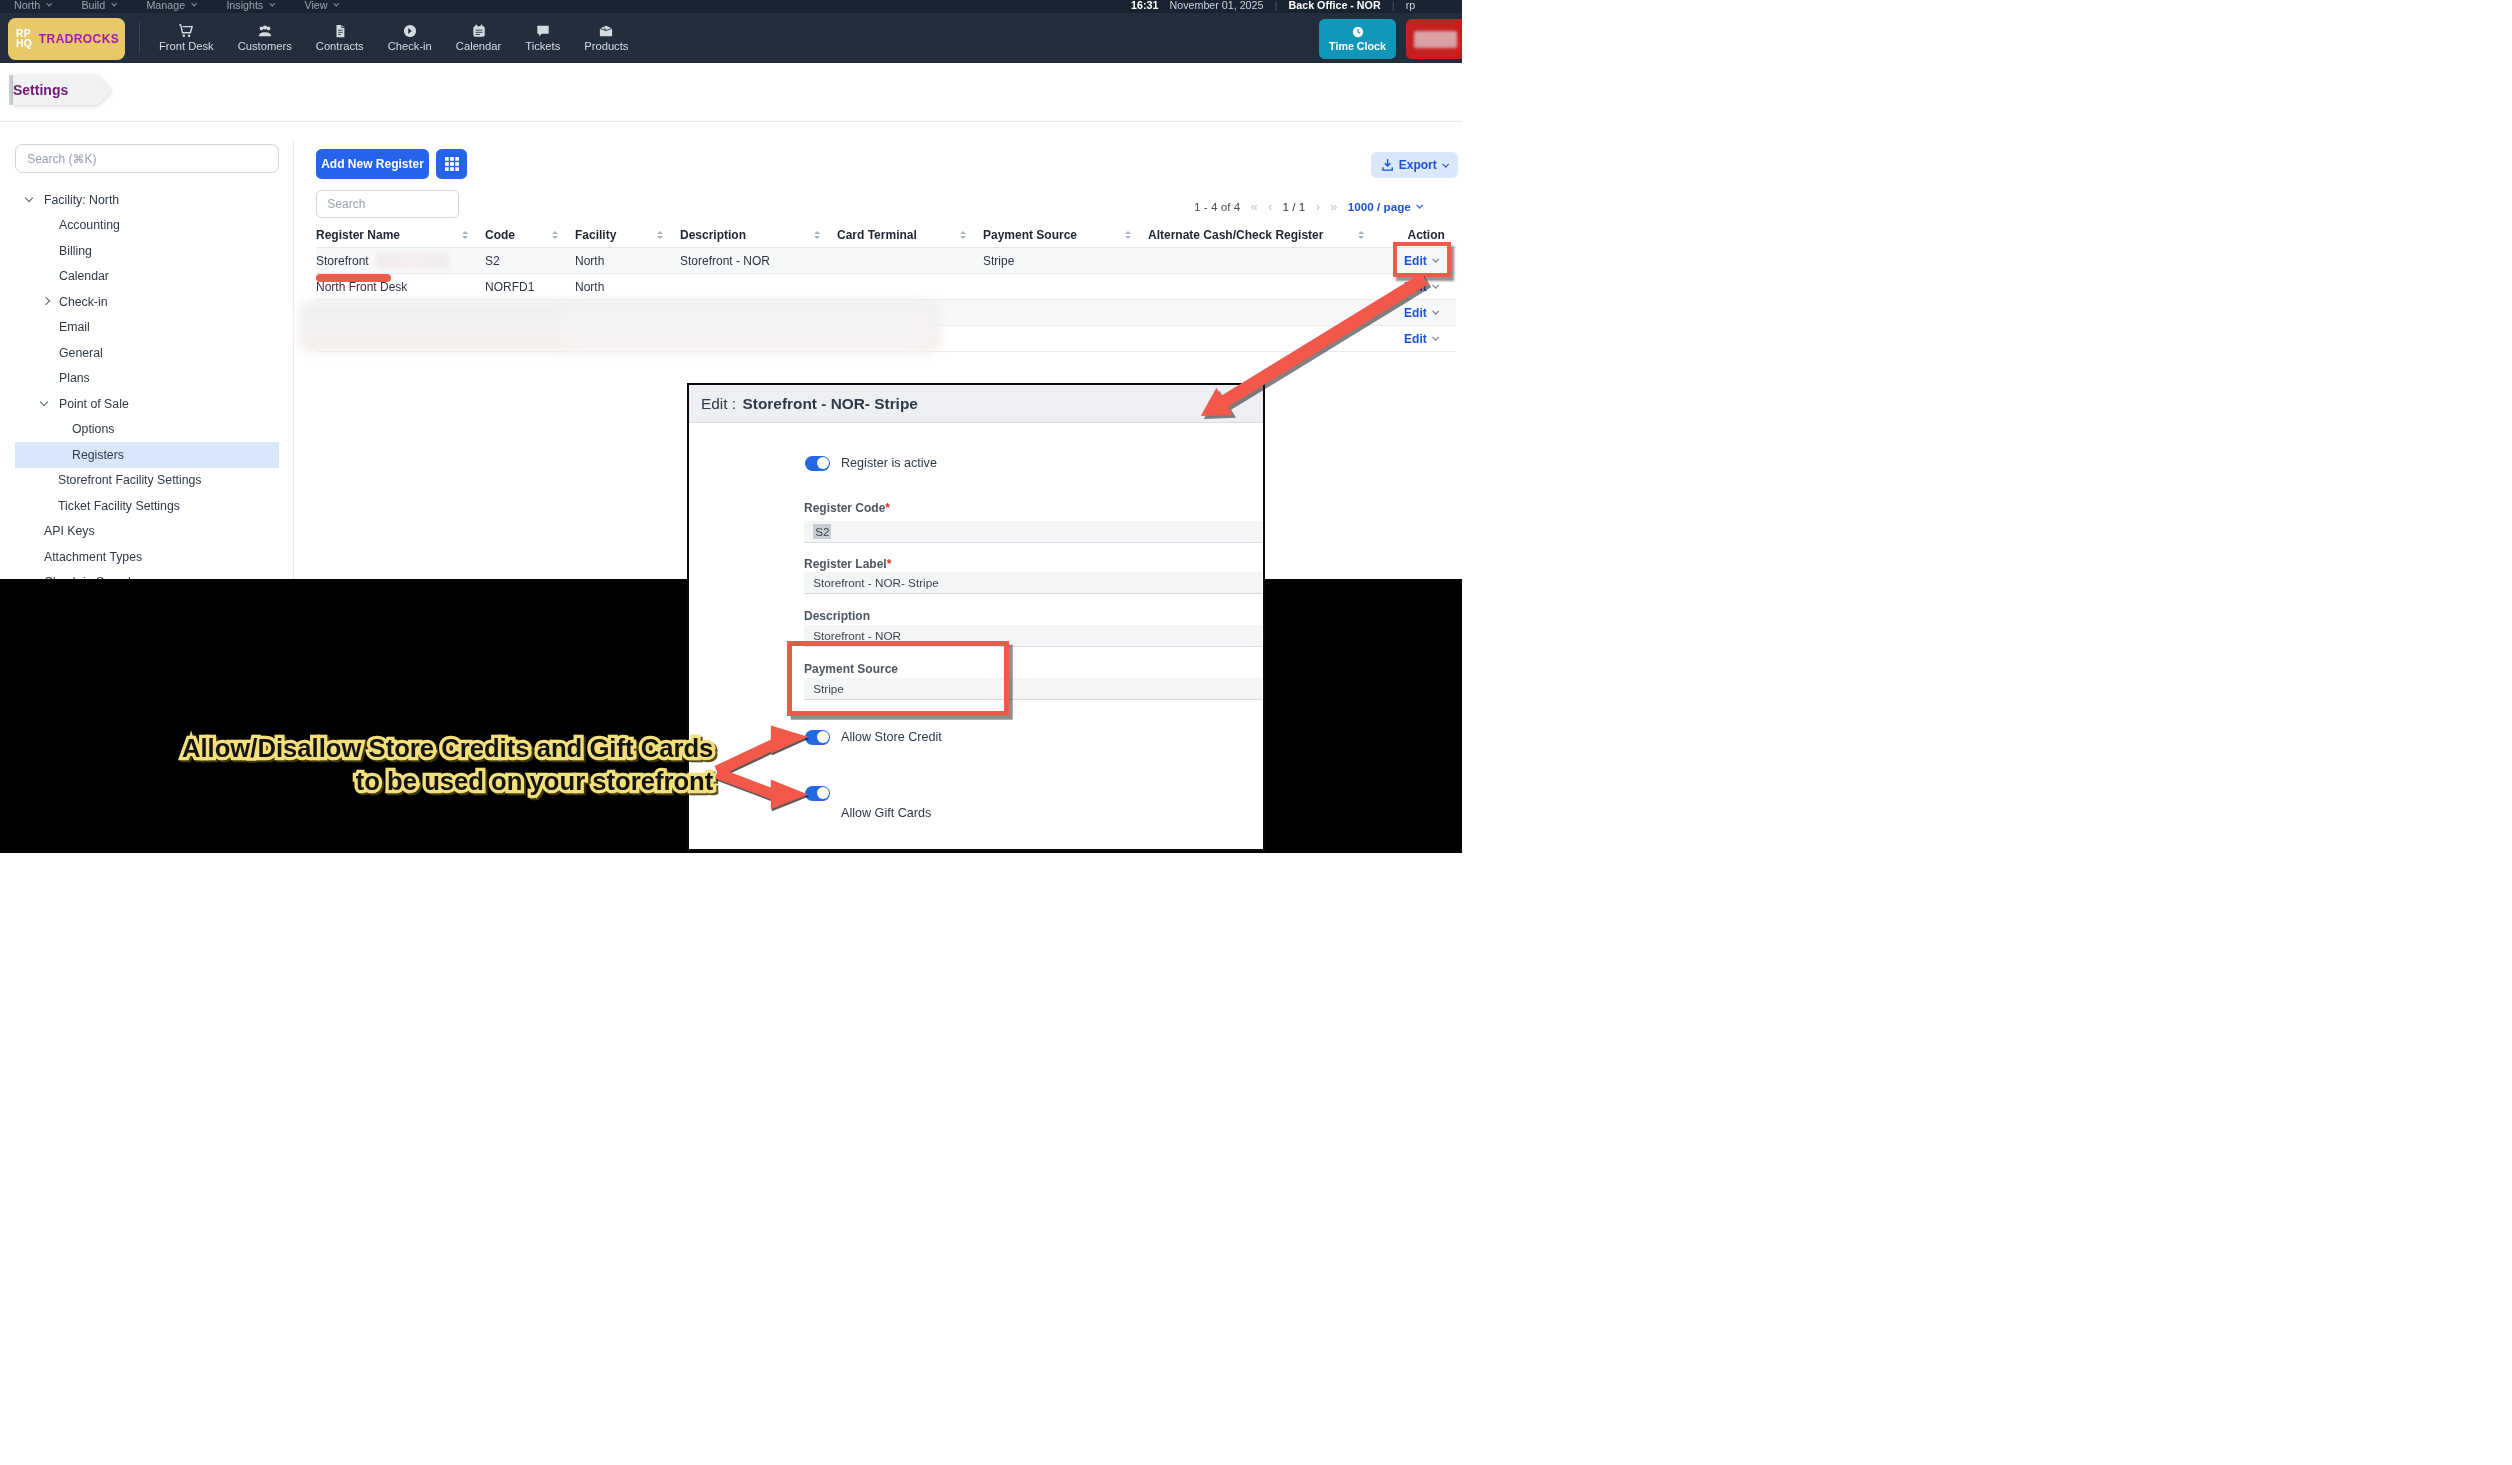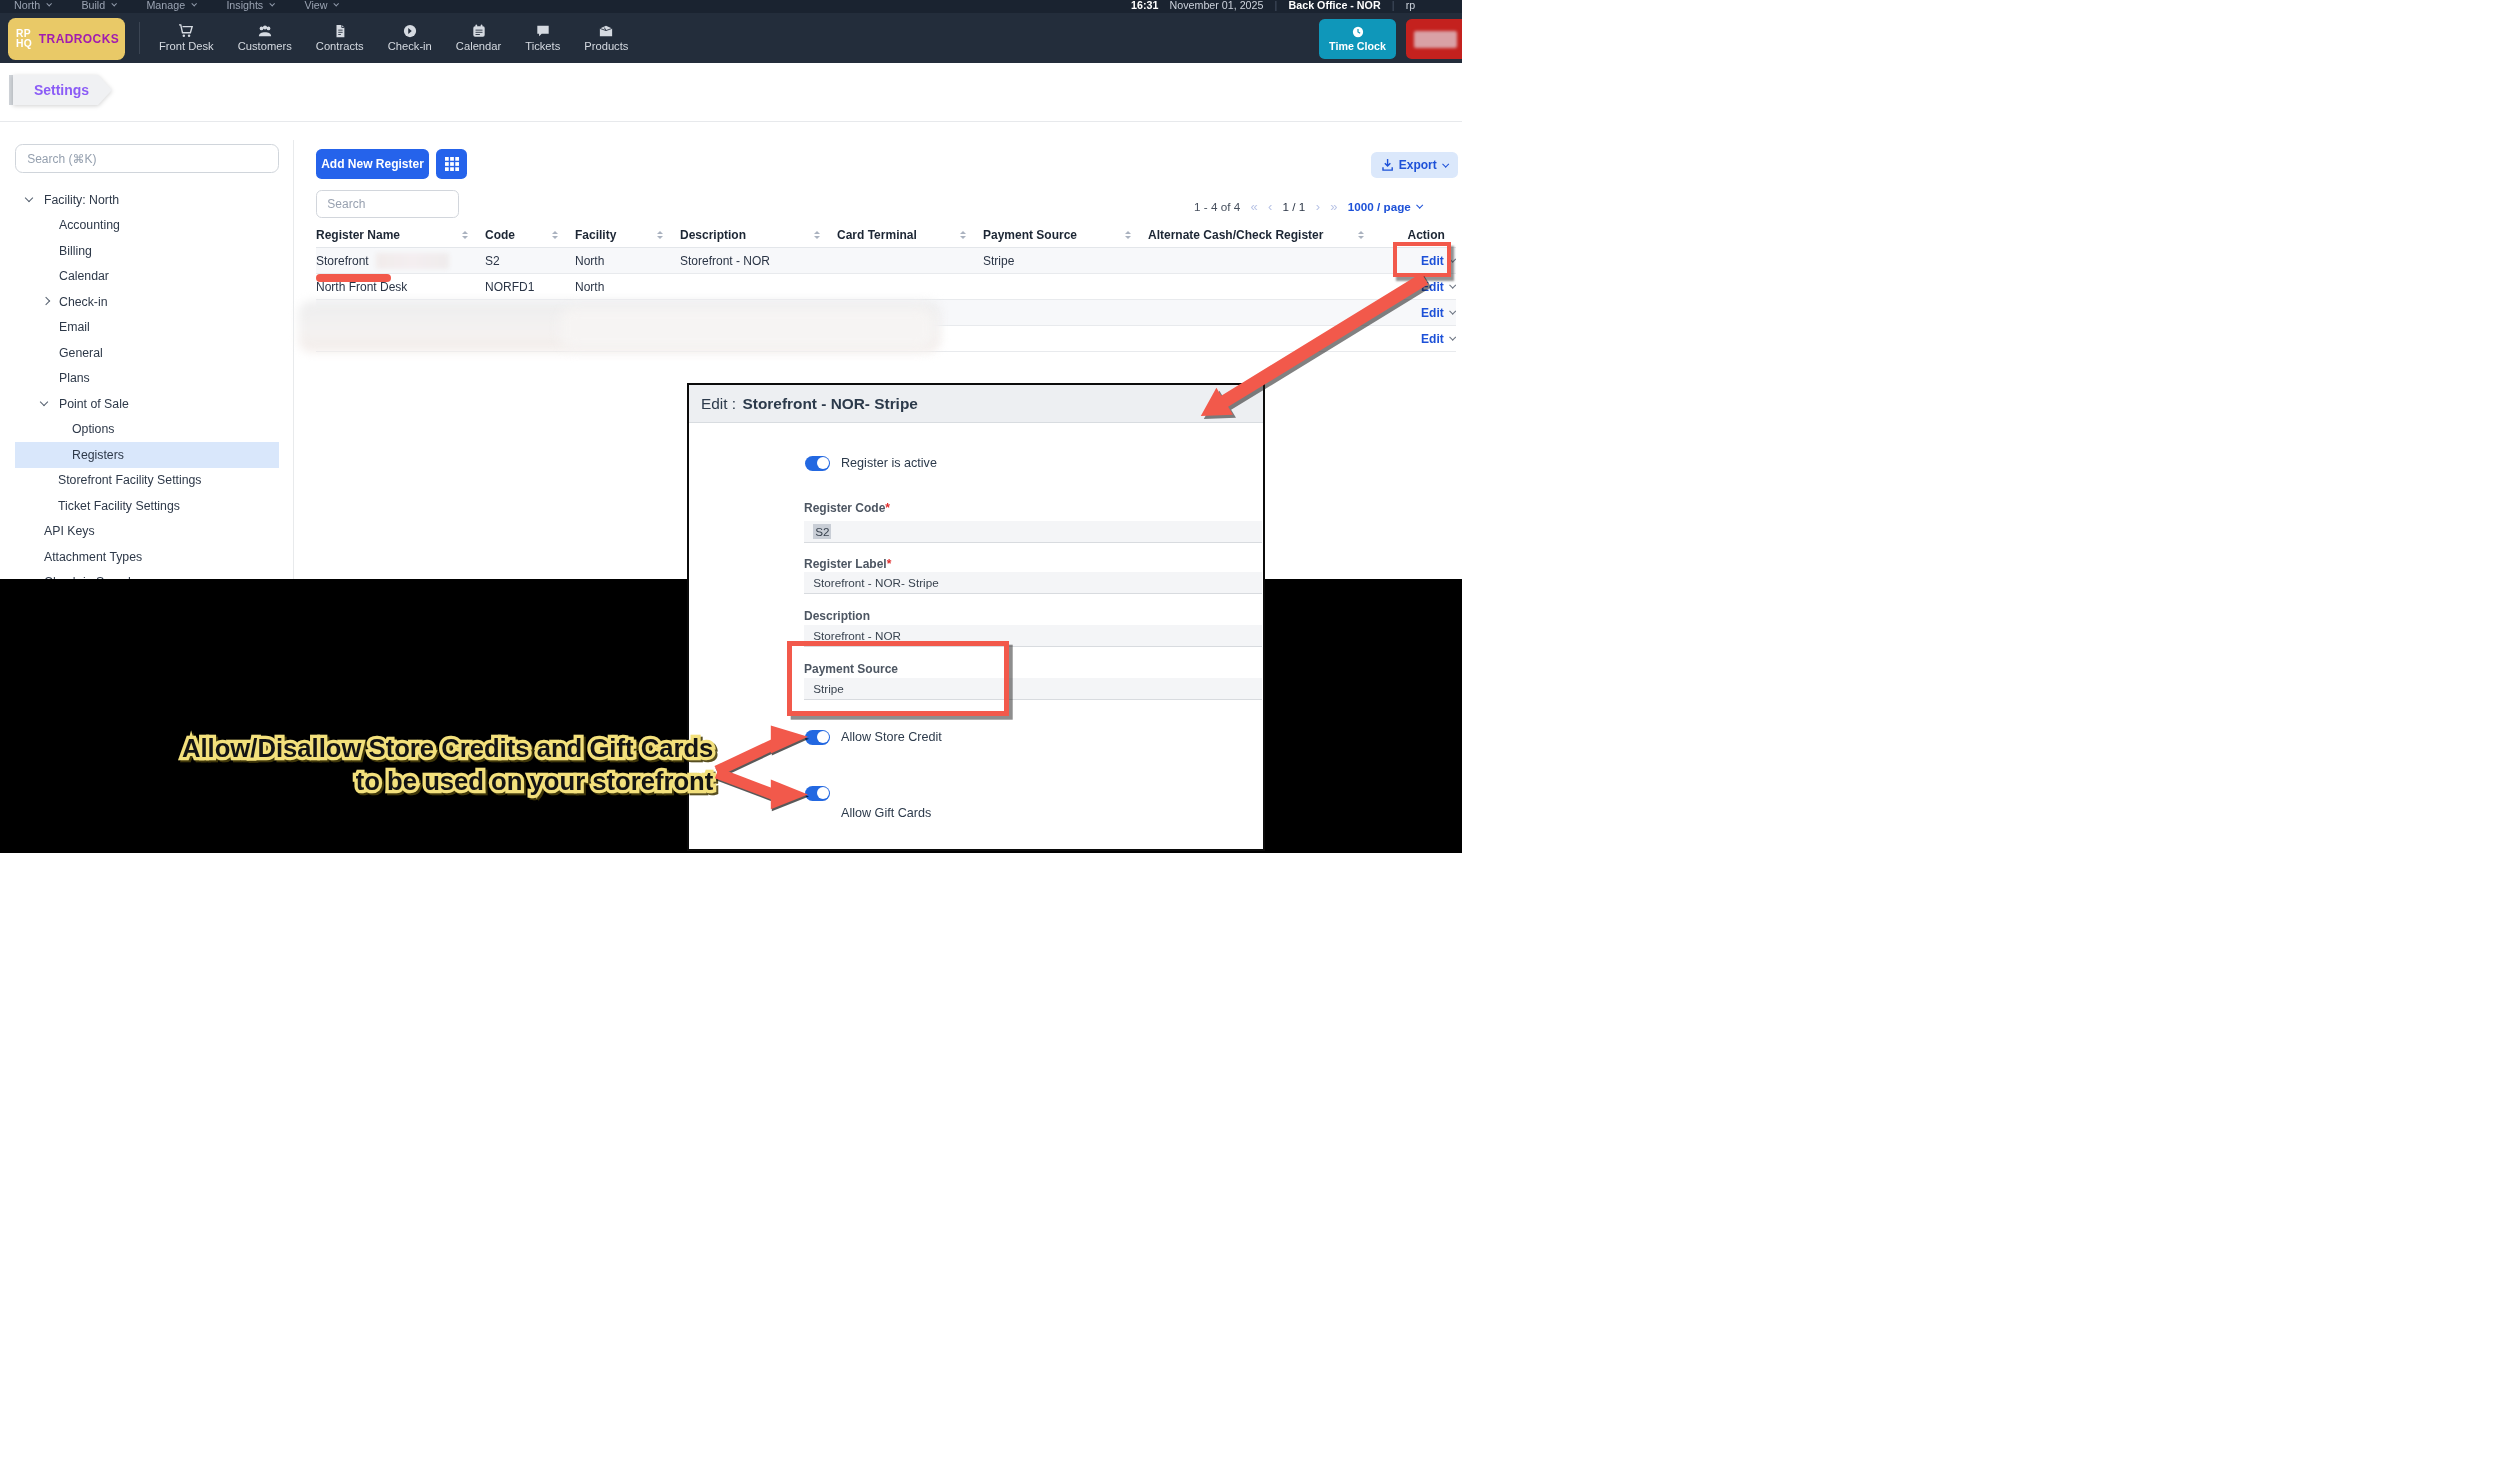--- a/index.html
+++ b/index.html
@@ -46,22 +46,22 @@
   .redbtn .redact { position:absolute; left:8.4px; top:12px; width:43px; height:17.7px;
     background:#d9a1a5; filter:blur(1.4px); border-radius:1.9px; }
 
   
   .crumb-bar { position:absolute; left:9.3px; top:75px; width:3.7px; height:30px; background:#cfd3d8; z-index:5; }
   .crumb-tab { position:absolute; left:13px; top:75px; width:85px; height:30px;
     background:#f0f1f3; z-index:5; filter:drop-shadow(0.9px 1.9px 1.9px rgba(0,0,0,.18)); }
   .crumb-tab::after { content:''; position:absolute; left:85px; top:0;
     border-top:15px solid transparent; border-bottom:15px solid transparent;
     border-left:14px solid #f0f1f3; }
-  .crumb-tab .txt { display:block; line-height:30px; padding-left:12px;
-    font-size:14px; font-weight:bold; color:#8b5cf6;text-align:center; }
+  .crumb-tab .txt { display:block; line-height:30px; 
+    font-size:14px; font-weight:bold; color:#701a75; }
   .page-divider { position:absolute; left:0; top:121px; width:1462px; height:0.9px; background:#e7e9ec; }
 
   
   .side-search { position:absolute; left:15px; top:144px; width:264px; height:29px;
     border:0.9px solid #d0d5db; border-radius:7.5px; font-size:12px; padding:0 11.2px;
     color:#3c4654; background:#fff; font-family:"Liberation Sans",sans-serif; }
   .side-search::placeholder { color:#95a0af; }
   .tree { position:absolute; left:15px; top:187px; width:264px; z-index:1; }
   .trow { position:relative; height:25.5px; display:flex; align-items:center;
     font-size:12.3px; color:#2e3949; cursor:pointer; }
@@ -103,21 +103,21 @@
     font-weight:bold; color:#1c2634; }
   .th { display:flex; align-items:center; justify-content:space-between; padding-right:17px; height:100%; cursor:pointer; }
   .th.right { justify-content:flex-end; padding-right:11.2px; }
   .sc { display:flex; flex-direction:column; gap:1.9px; }
   .sc i { display:block; width:0; height:0; border-left:3.3px solid transparent; border-right:3.3px solid transparent; }
   .sc .up { border-bottom:3.7px solid #aab2bf; } .sc .dn { border-top:3.7px solid #aab2bf; }
   .trb { display:flex; height:26px; align-items:center; color:#2b3546;
     border-bottom:0.9px solid #e8eaed; }
   .trb.alt { background:#f7f8fa;justify-content:flex-end; }
   .td { height:100%; display:flex; align-items:center; overflow:hidden; }
-  .td.right { justify-content:flex-end; padding-right:2px; }
+  .td.right { justify-content:flex-end; padding-right:19px; }
   .c0{width:169px;} .c1{width:90px;} .c2{width:105px;} .c3{width:157px;}
   .c4{width:146px;} .c5{width:165px;} .c6{width:233px;} .c7{width:75px;}
   .editlink { color:#1d51d8; font-weight:bold; cursor:pointer; display:flex; align-items:center; gap:5.6px; }
   .editlink .cv { border-color:#6b7380; width:4.7px; height:4.7px; }
   .name-redact { width:73px; height:16px; margin-left:7.5px; border-radius:1.9px;
     background:linear-gradient(90deg,#f1eceb,#f4eef0,#efecec); filter:blur(1.9px); }
 
   
   .rows-blur { position:absolute; left:298px; top:301px; width:643px; height:51px;
     background:linear-gradient(180deg,#ededee 0%,#f4f2f1 60%,#f3ece9 100%);

